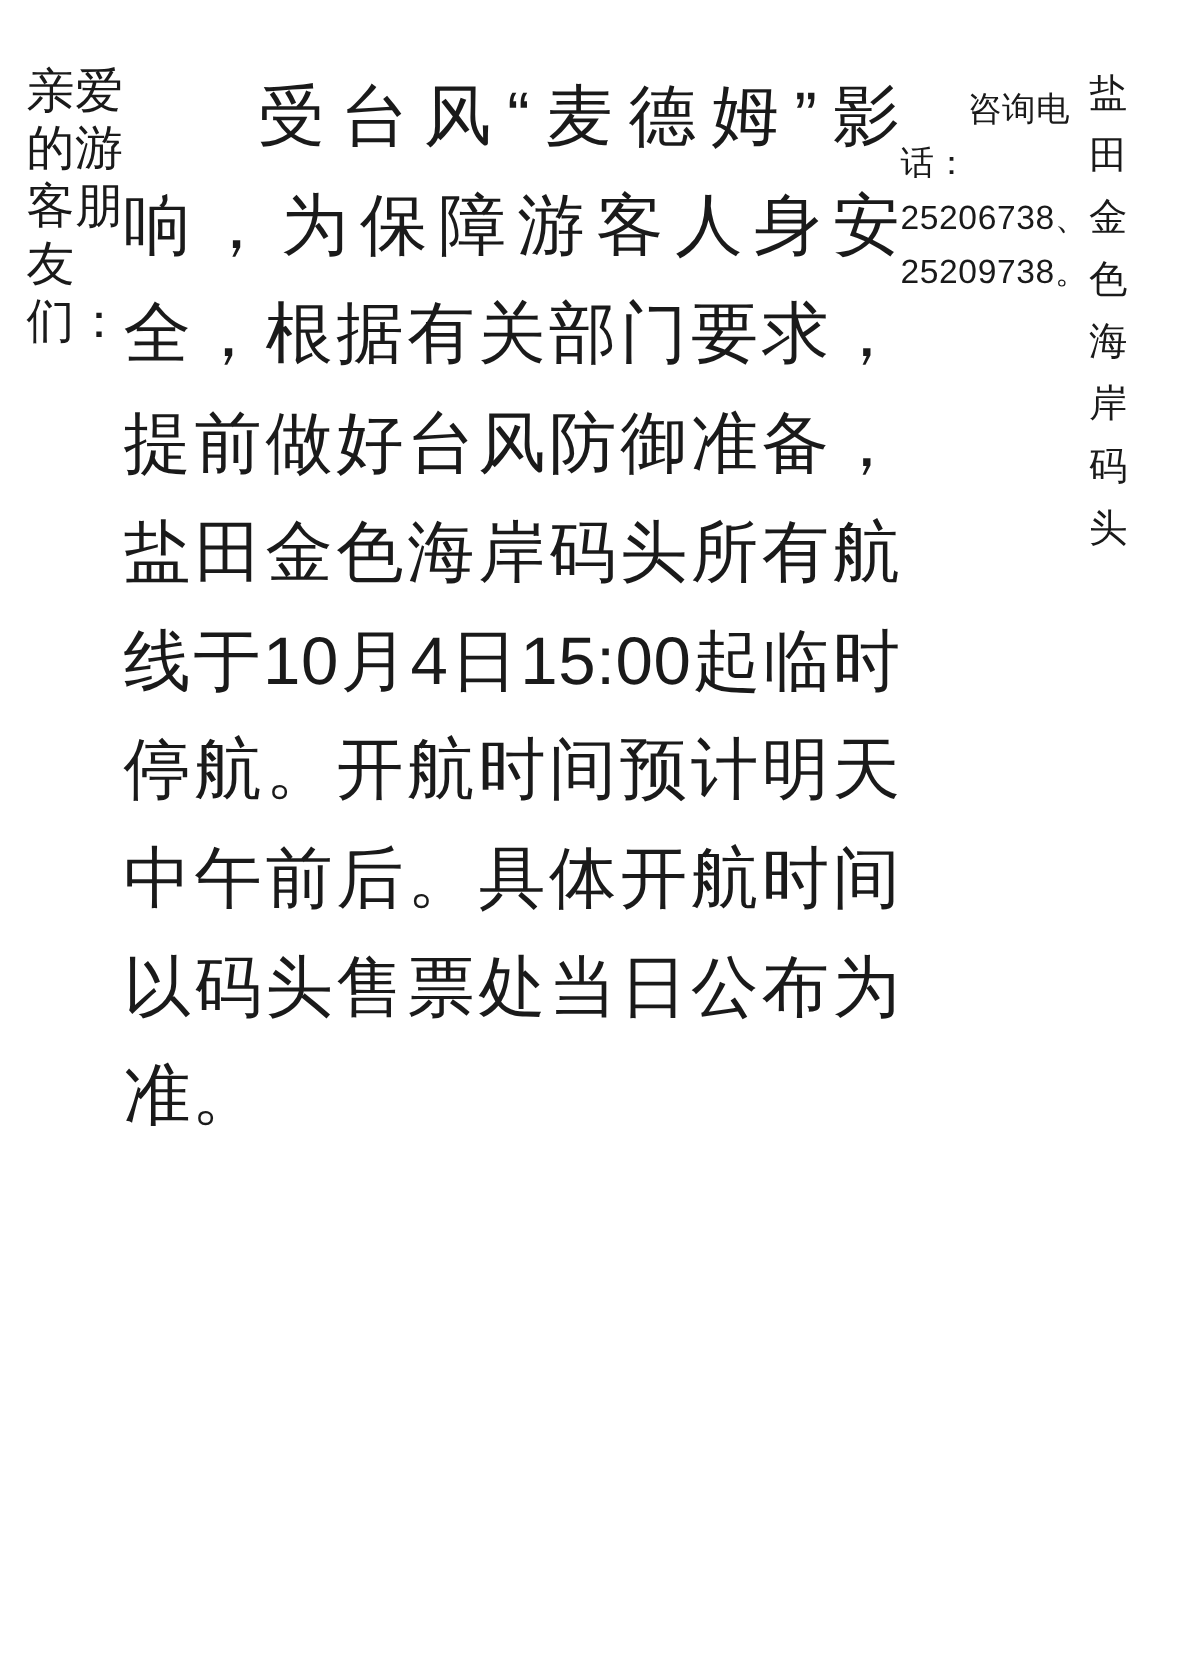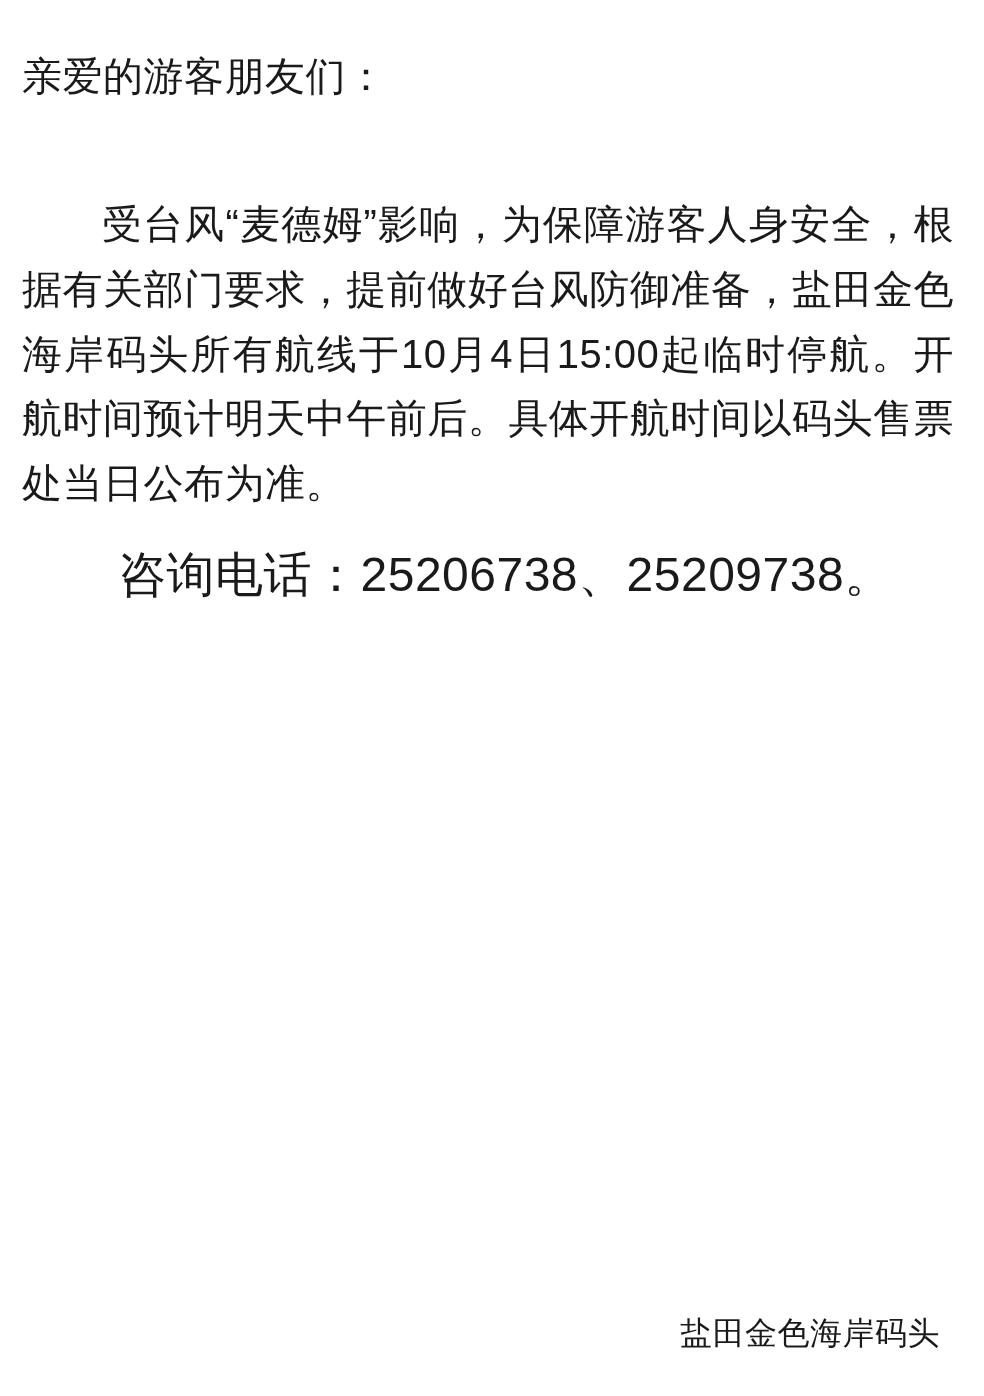--- a/index.html
+++ b/index.html
@@ -13,42 +13,42 @@
     font-family: "Liberation Sans", "DejaVu Sans", sans-serif;
     color: #1a1a1a;
     overflow: hidden;
   }
   .page {
     box-sizing: border-box;
     width: 984px;
     height: 1384px;
     padding: 52px 30px 24px 22px;
     display: flex;
-    flex-direction: column;
+    flex-direction: row;
   }
   .salutation {
     font-size: 40px;
     line-height: 1.2;
     letter-spacing: 0.5px;
     margin-bottom: 92px;
   }
   .para {
-    font-size: 40px;
+    font-size: 56px;
     line-height: 1.62;
     text-align: justify;
     text-justify: inter-character;
     letter-spacing: 0.5px;
     margin: 0 0 4px 0;
     text-indent: 2em;
   }
   .para.no-indent {
     text-indent: 2em;
   }
   .para-phone {
-    font-size: 48px;
+    font-size: 28px;
     line-height: 1.62;
     letter-spacing: 0.5px;
     margin: 16px 0 0 0;
     text-indent: 2em;
   }
   .spacer {
     flex: 1 1 auto;
     min-height: 60px;
   }
   .sign {

